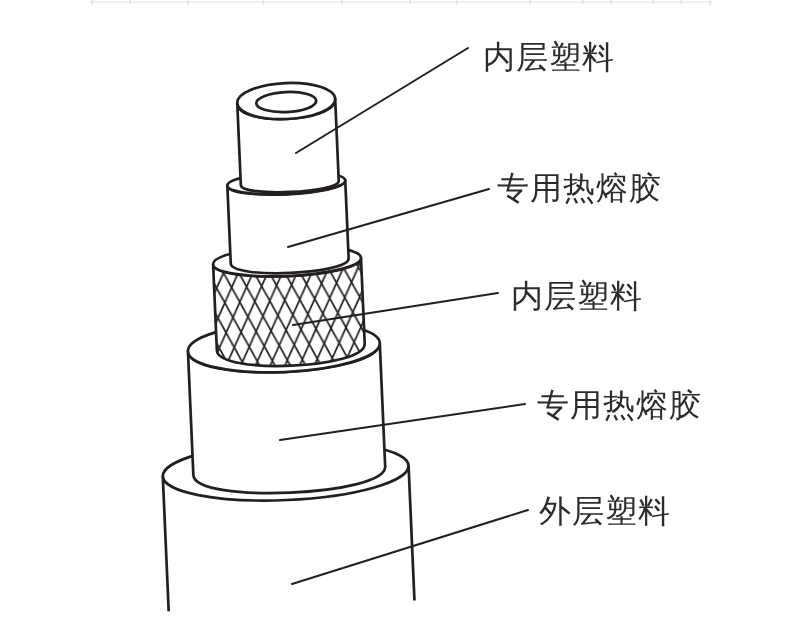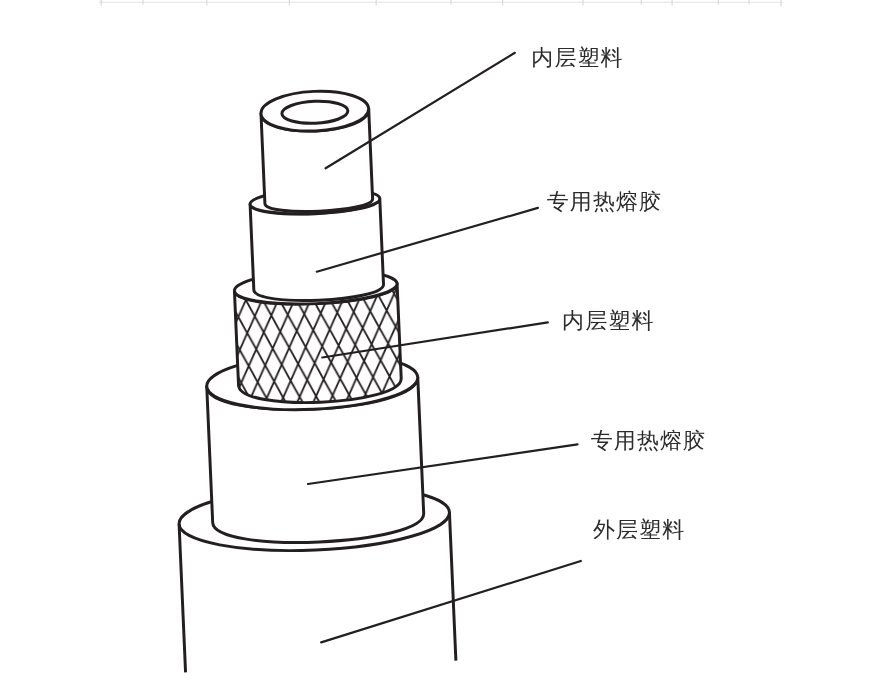--- a/index.html
+++ b/index.html
@@ -9,32 +9,32 @@
   .stage {
     position: relative;
     width: 800px; height: 632px;
     background: #ffffff;
     overflow: hidden;
     font-family: "Liberation Sans", "DejaVu Sans", sans-serif;
   }
   .stage svg { position: absolute; left: 0; top: 0; }
   .layer-label {
     position: absolute;
-    font-size: 20px;
+    font-size: 32px;
     line-height: 1.1;
     letter-spacing: 1px;
     color: #2b2b2b;
     white-space: nowrap;
-    font-family: Liberation Sans, sans-serif;
+    font-family: Liberation Mono, monospace;
   }
   .lbl-1 { left: 483px; top: 42px; }
   .lbl-2 { left: 497px; top: 173px; }
   .lbl-3 { left: 511px; top: 281px; }
   .lbl-4 { left: 537px; top: 390px; }
-  .lbl-5 { left: 539px; top: 471px; }
+  .lbl-5 { left: 539px; top: 496px; }
 </style>
 </head>
 <body>
 
 <div class="stage">
 
   <svg width="800" height="632" viewBox="0 0 800 632">
     <defs>
       <pattern id="meshPat" width="15" height="30" patternUnits="userSpaceOnUse">
         <rect width="15" height="30" fill="#ffffff"></rect>

